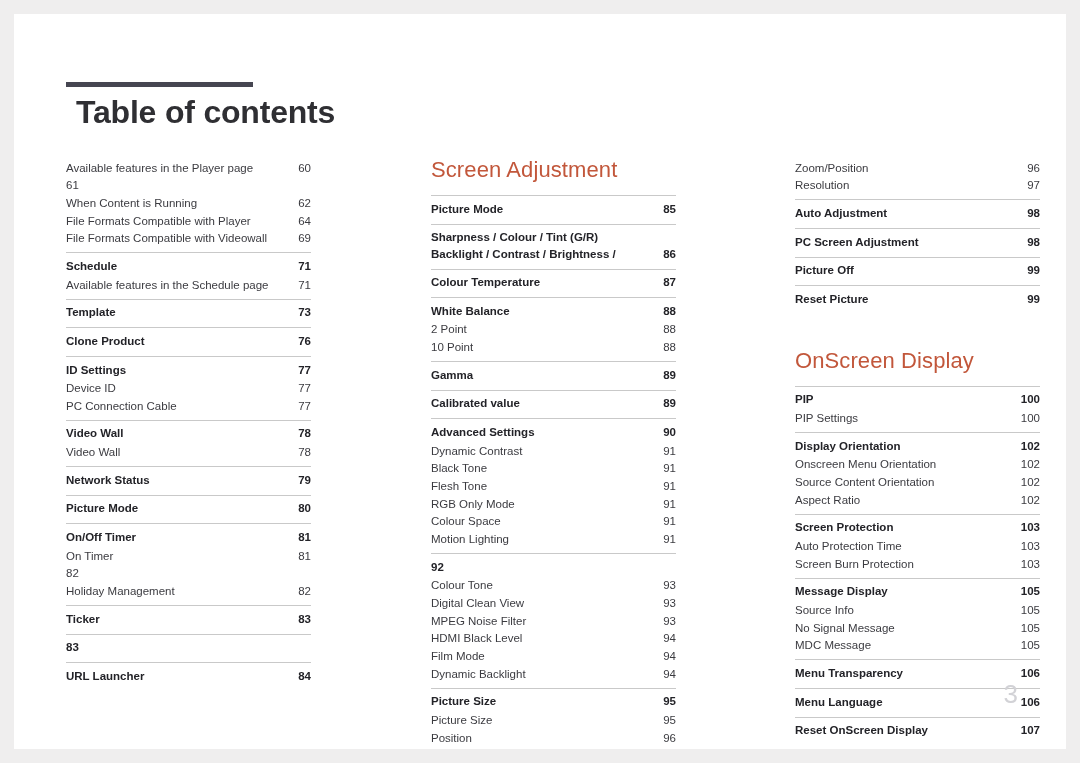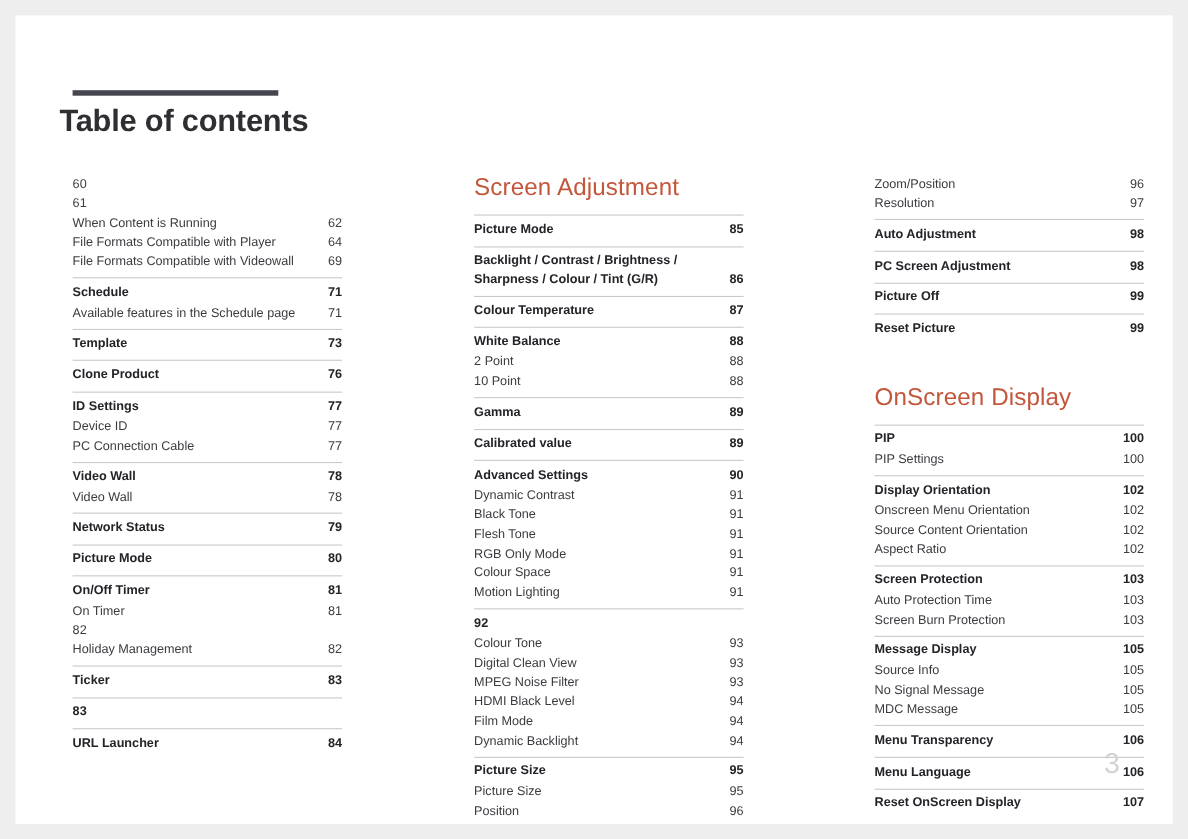--- a/index.html
+++ b/index.html
@@ -26,23 +26,23 @@
   .title-rule {
     position: absolute;
     left: 52px;
     top: 68px;
     width: 187px;
     height: 5px;
     background: #464651;
   }
   .page-title {
     position: absolute;
-    left: 40px;
+    left: 62px;
     top: 80px;
-    font-size: 28px;
+    font-size: 32px;
     font-weight: bold;
     color: #2f2f33;
     letter-spacing: -0.2px;
   }
 
   
   .columns {
     position: absolute;
     left: 0;
     top: 145px;
@@ -125,20 +125,21 @@
 
 <div class="page">
 
   <div class="title-rule"></div>
   <div class="page-title">Table of contents</div>
 
   <div class="columns">
     <div class="col col-left" id="col-left">
         <div class="group no-rule">
           <div class="row level2">
+            <span class="label">Available features in the Player page</span>
             <span class="num">60</span>
           </div>
           <div class="row level2">
             <span class="num">61</span>
           </div>
           <div class="row level2">
             <span class="label">When Content is Running</span>
             <span class="num">62</span>
           </div>
           <div class="row level2">
@@ -247,22 +248,22 @@
         <div class="sec-heading">Screen Adjustment</div>
         <div class="group">
           <div class="row level1">
             <span class="label">Picture Mode</span>
             <span class="num">85</span>
           </div>
         </div>
         <div class="group">
           <div class="row level1">
             <span class="label">
+              <span class="l2">Sharpness / Colour / Tint (G/R)</span>
               <span class="l2">Backlight / Contrast / Brightness /</span>
-              <span class="l2">Sharpness / Colour / Tint (G/R)</span>
             </span>
             <span class="num">86</span>
           </div>
         </div>
         <div class="group">
           <div class="row level1">
             <span class="label">Colour Temperature</span>
             <span class="num">87</span>
           </div>
         </div>

